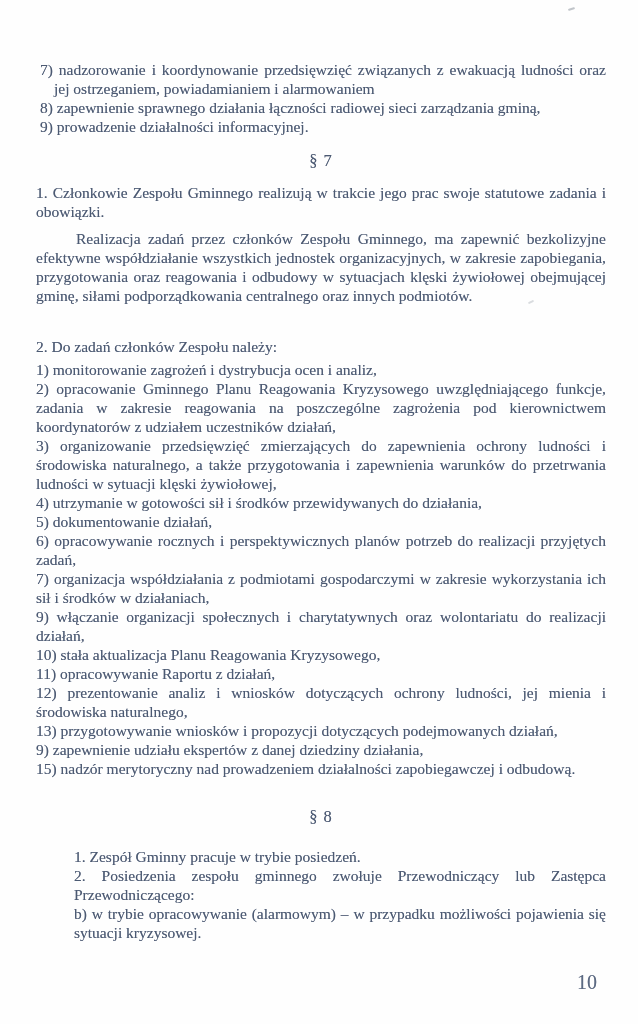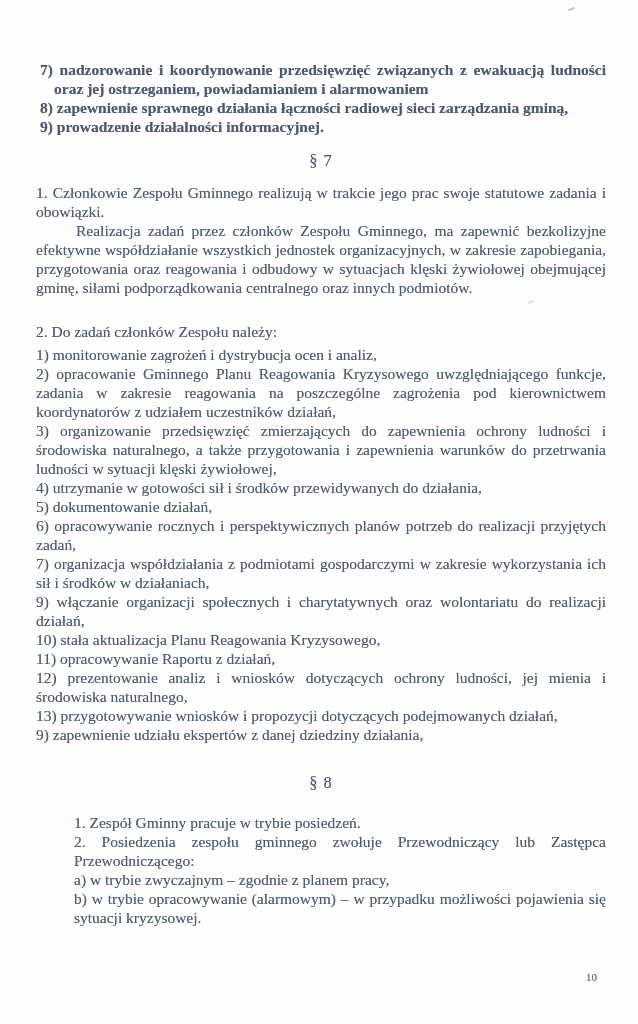--- a/index.html
+++ b/index.html
@@ -24,21 +24,20 @@
     position: absolute;
     left: 36px;
     top: 60px;
     width: 570px;
     font-size: 15.5px;
     line-height: 19px;
     text-shadow: 0 0 0.6px rgba(76, 90, 115, 0.55);
   }
   .top-list {
     padding-left: 4px;
-    font-weight: bold;
   }
   .top-list .hang {
     padding-left: 14px;
     text-indent: -14px;
     text-align: justify;
   }
   .para-heading {
     text-align: center;
     font-size: 16.5px;
     letter-spacing: 1px;
@@ -48,37 +47,38 @@
   .para-heading.h8 {
     margin-top: 29px;
     margin-bottom: 21px;
   }
   .clause-italic {
     text-align: justify;
   }
   .body-para {
     text-align: justify;
     text-indent: 40px;
+    margin-top: 8px;
   }
   .clause-italic.second {
-    margin-top: 25px;
+    margin-top: 32px;
     margin-bottom: 4px;
   }
   .task-item {
     text-align: justify;
   }
   .s8-line {
     text-align: justify;
     margin-left: 38px;
   }
   .page-number {
     position: absolute;
     right: 41px;
     top: 971px;
-    font-size: 11px;
+    font-size: 20px;
     color: #5c6a82;
     text-shadow: 0 0 0.6px rgba(76, 90, 115, 0.5);
   }
   .scan-artifact {
     position: absolute;
     background: rgba(120, 128, 140, 0.45);
     border-radius: 2px;
   }
   .artifact-1 {
     left: 568px;
@@ -127,28 +127,28 @@
       <div class="task-item">4) utrzymanie w gotowości sił i środków przewidywanych do działania,</div>
       <div class="task-item">5) dokumentowanie działań,</div>
       <div class="task-item">6) opracowywanie rocznych i perspektywicznych planów potrzeb do realizacji przyjętych zadań,</div>
       <div class="task-item">7) organizacja współdziałania z podmiotami gospodarczymi w zakresie wykorzystania ich sił i środków w działaniach,</div>
       <div class="task-item">9) włączanie organizacji społecznych i charytatywnych oraz wolontariatu do realizacji działań,</div>
       <div class="task-item">10) stała aktualizacja Planu Reagowania Kryzysowego,</div>
       <div class="task-item">11) opracowywanie Raportu z działań,</div>
       <div class="task-item">12) prezentowanie analiz i wniosków dotyczących ochrony ludności, jej mienia i środowiska naturalnego,</div>
       <div class="task-item">13) przygotowywanie wniosków i propozycji dotyczących podejmowanych działań,</div>
       <div class="task-item">9) zapewnienie udziału ekspertów z danej dziedziny działania,</div>
+      <div class="task-item">15) nadzór merytoryczny nad prowadzeniem działalności zapobiegawczej i odbudową.</div>
     </div>
 
     <div class="para-heading h8">§ 8</div>
 
     <div class="section8">
       <div class="s8-line">1. Zespół Gminny pracuje w trybie posiedzeń.</div>
       <div class="s8-line">2. Posiedzenia zespołu gminnego zwołuje Przewodniczący lub Zastępca Przewodniczącego:</div>
-      <div class="s8-line">a) w trybie zwyczajnym – zgodnie z planem pracy,</div>
       <div class="s8-line">b) w trybie opracowywanie (alarmowym) – w przypadku możliwości pojawienia się sytuacji kryzysowej.</div>
     </div>
 
   </div>
 
   <div class="page-number">10</div>
 
 </div>
 
 </body></html>

